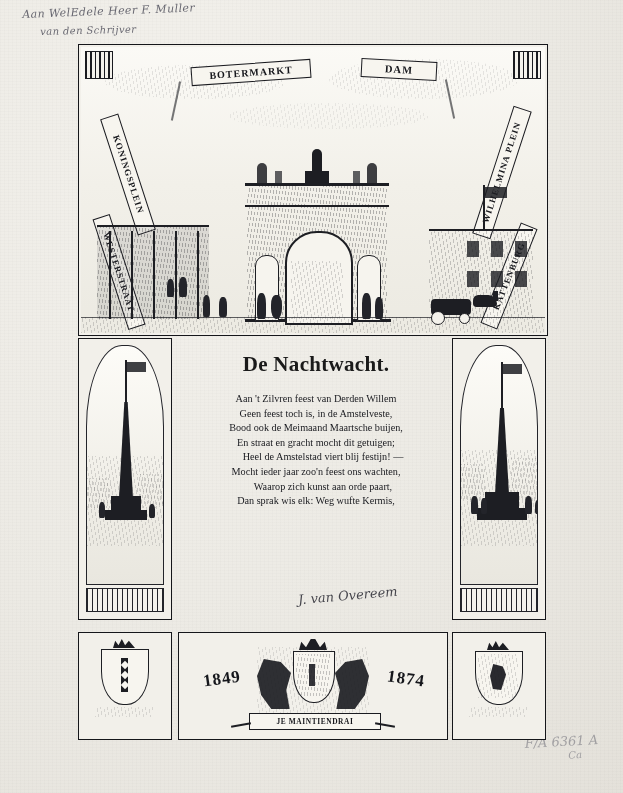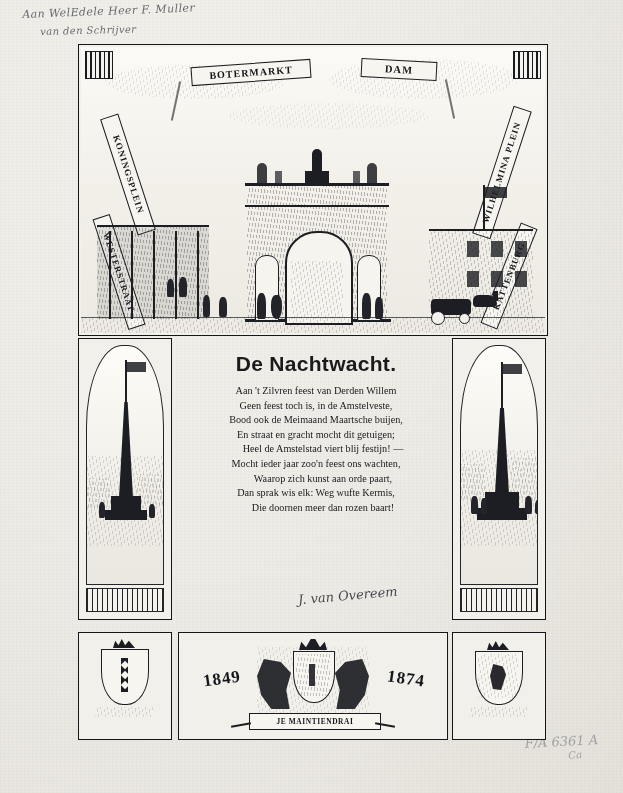--- a/index.html
+++ b/index.html
@@ -116,24 +116,24 @@
     background-image:repeating-linear-gradient(90deg,#23242a 0 1.3px, transparent 1.3px 5px);
   }
 
   
   #poem{
     position:absolute;left:100px;top:0;width:268px;height:280px;
     padding:0 4px;text-align:center;
   }
   #poem-title{
     font-size:21px;font-weight:bold;letter-spacing:.3px;margin-top:14px;
-    font-family:Liberation Sans, sans-serif;
+    font-family:Liberation Serif, serif;
   }
   #verse{
-    margin-top:8px;font-size:10.2px;line-height:14.6px;color:#191a1f;
+    margin-top:15px;font-size:10.2px;line-height:14.6px;color:#191a1f;
     text-align:center;
   }
   #verse .ind{padding-left:14px;display:block;}
   #place{
     margin-top:13px;font-size:10.3px;text-align:left;padding-left:14px;line-height:14px;
   }
   #place .b{font-weight:bold;}
   #signature{
     position:absolute;left:120px;top:250px;
     font-family:"DejaVu Serif", serif;font-style:italic;font-size:13px;
@@ -292,21 +292,20 @@
         <div id="poem-title">De Nachtwacht.</div>
         <div id="verse">
           <span>Aan 't Zilvren feest van Derden Willem</span><br>
           <span>Geen feest toch is, in de Amstelveste,</span><br>
           <span>Bood ook de Meimaand Maartsche buijen,</span><br>
           <span>En straat en gracht mocht dit getuigen;</span><br>
           <span class="ind">Heel de Amstelstad viert blij festijn! —</span>
           <span>Mocht ieder jaar zoo'n feest ons wachten,</span><br>
           <span class="ind">Waarop zich kunst aan orde paart,</span>
           <span>Dan sprak wis elk: Weg wufte Kermis,</span><br>
-          <span class="ind">Die doornen meer dan rozen baart!</span>
         </div>
         <div id="signature">J. van Overeem</div>
       </div>
 
       <div class="side-panel" id="side-right">
         <div class="gothic-arch">
           <div class="hatch2" style="left:0;top:104px;width:92px;height:96px;opacity:.7;"></div>
           <div class="ink" style="left:34px;top:62px;width:14px;height:86px;clip-path:polygon(36% 0,64% 0,100% 100%,0 100%);"></div>
           <div class="ink" style="left:24px;top:146px;width:34px;height:16px;"></div>
           <div class="ink" style="left:16px;top:162px;width:50px;height:12px;"></div>

